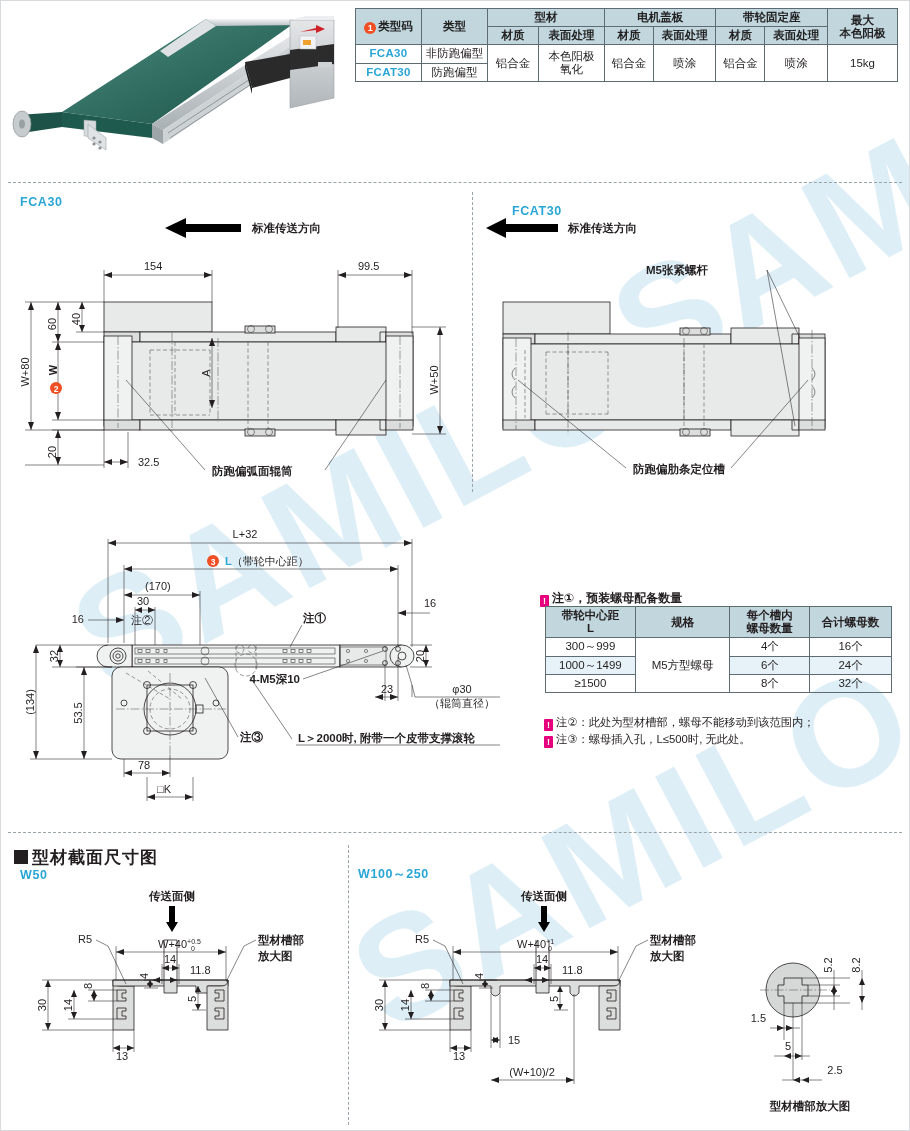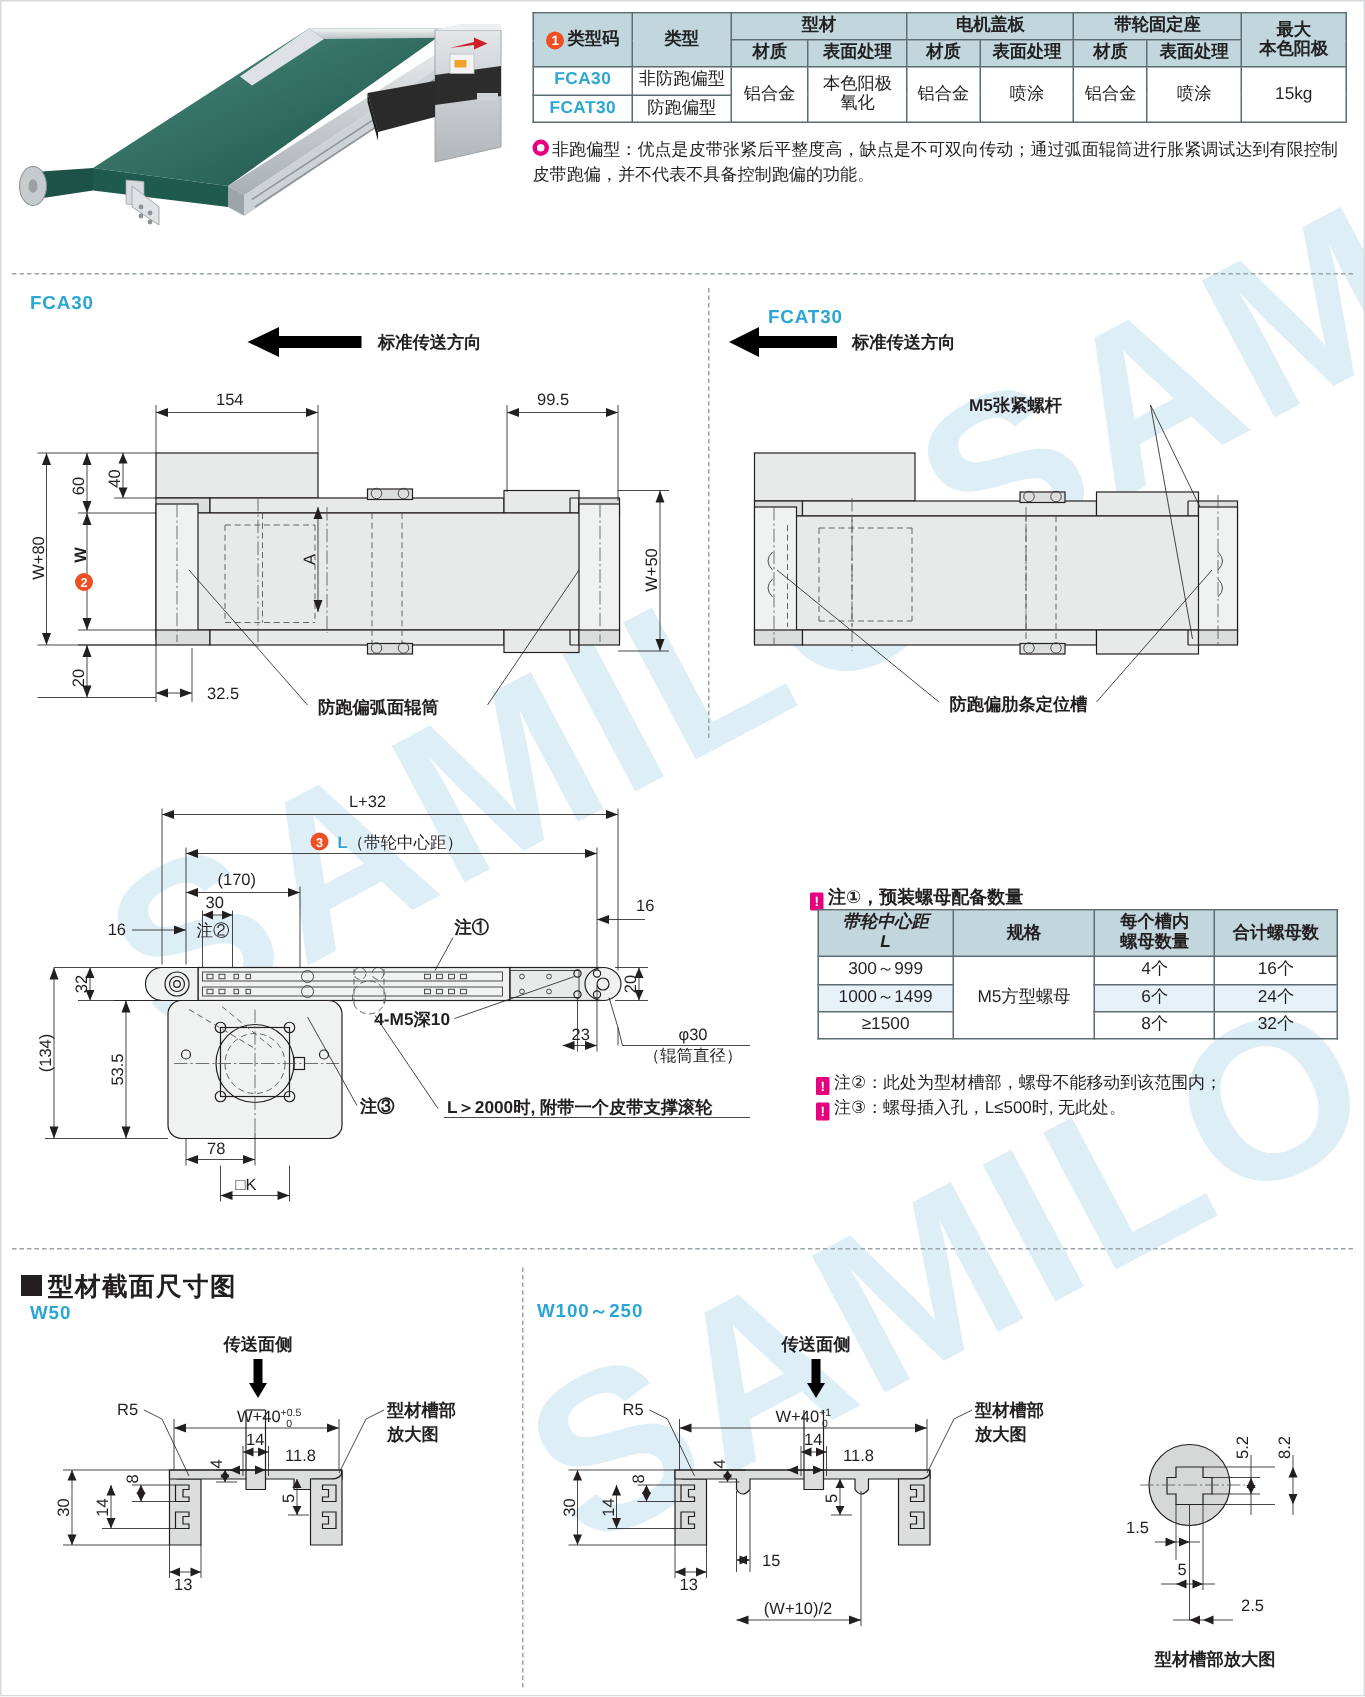--- a/index.html
+++ b/index.html
@@ -208,21 +208,20 @@
         <td rowspan="2">15kg</td>
       </tr>
       <tr>
         <td class="code">FCAT30</td>
         <td>防跑偏型</td>
       </tr>
     </tbody>
   </table>
 
   <div class="notes">
-    <p><span class="bullet-pink"></span><span>非跑偏型：优点是皮带张紧后平整度高，缺点是不可双向传动；通过弧面辊筒进行胀紧调试达到有限控制皮带跑偏，并不代表不具备控制跑偏的功能。</span></p>
   </div>
 
   <div class="hdiv" style="top:182px;"></div>
   <div class="hdiv" style="top:832px;"></div>
   <div class="vdiv" style="left:472px; top:192px; height:300px;"></div>
   <div class="vdiv" style="left:348px; top:845px; height:280px;"></div>
 
   <div class="model-tag" style="left:20px; top:195px;">FCA30</div>
 
   <svg style="left:0;top:190px;" width="470" height="300" viewBox="0 0 470 300">
@@ -526,21 +525,21 @@
     <line class="dim" x1="296" y1="220" x2="500" y2="220"></line>
     <path class="dim" d="M292,214 L250,152"></path>
   </svg>
 
   <div class="ntitle">
     <span class="warn">!</span><span>注①，预装螺母配备数量</span>
   </div>
   <table class="ntab">
     <thead>
       <tr>
-        <th style="width:90px;font-style:italic;">
+        <th style="width:90px;">
           <span>带轮中心距</span><br><span>L</span>
         </th>
         <th style="width:95px;">规格</th>
         <th style="width:80px;">
           <span>每个槽内</span><br><span>螺母数量</span>
         </th>
         <th style="width:82px;margin-top:42px;">合计螺母数</th>
       </tr>
     </thead>
     <tbody>

